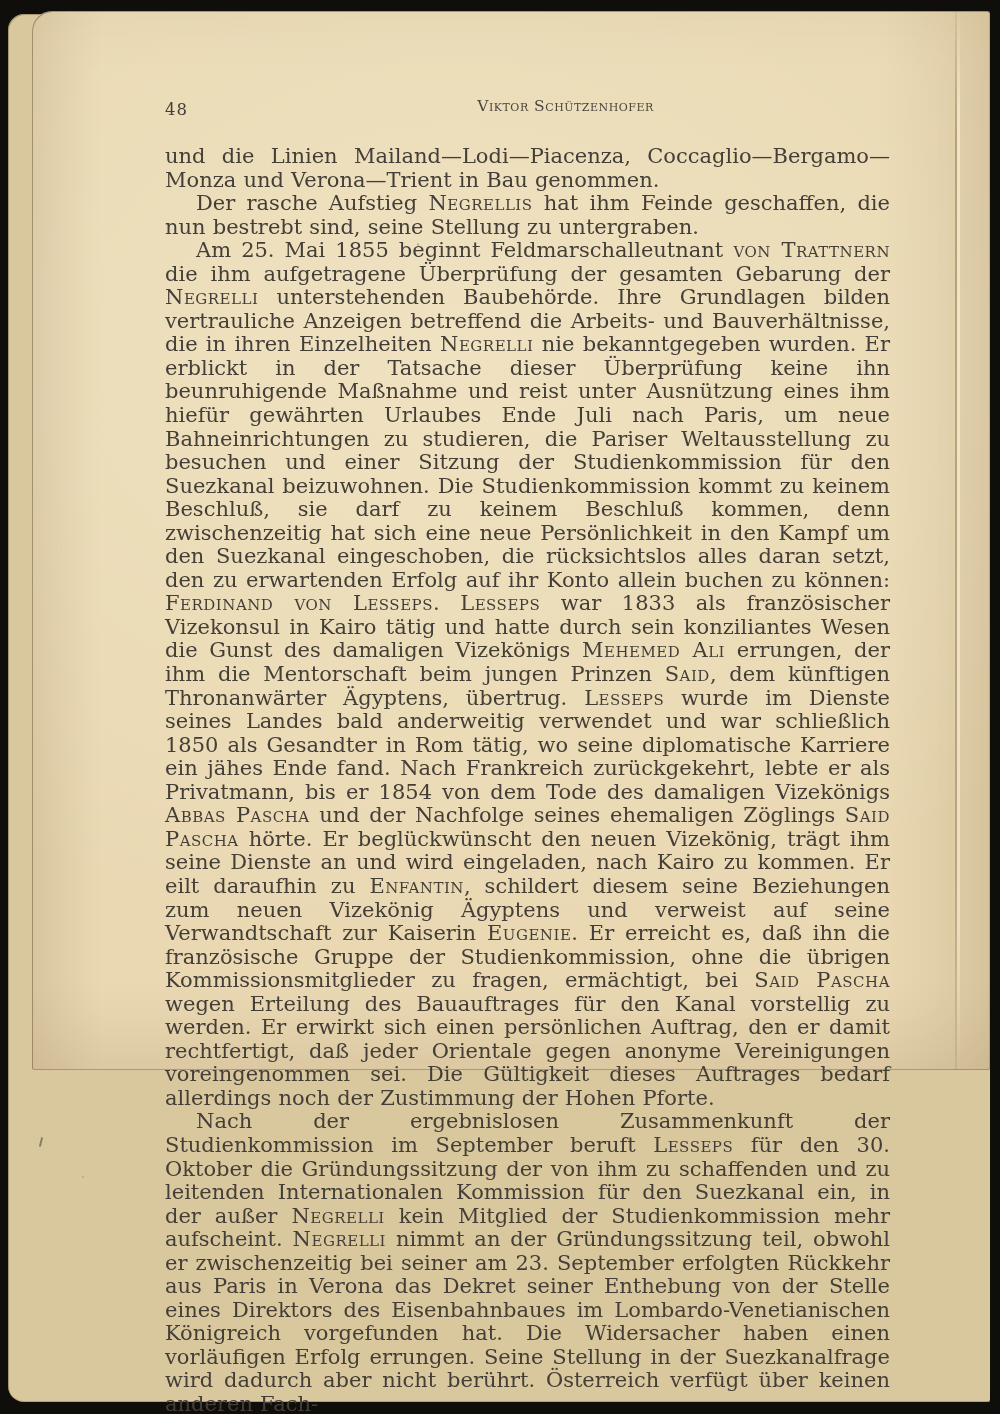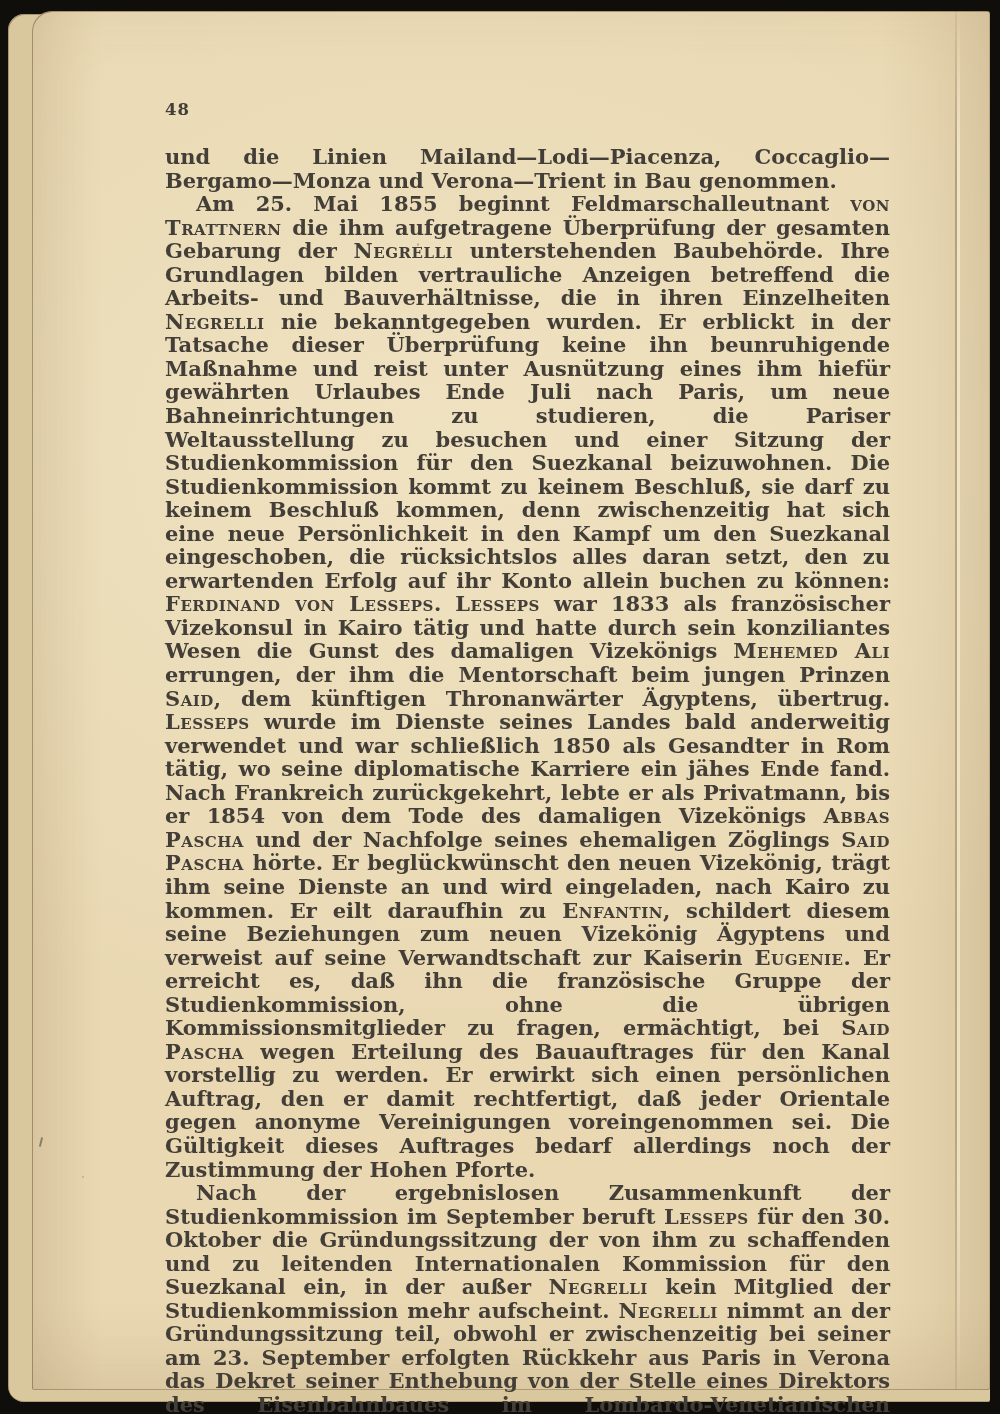--- a/index.html
+++ b/index.html
@@ -18,31 +18,30 @@
     width: 982px; height: 1388px;
     background: #d9c79d;
     border-radius: 16px 2px 2px 16px;
     box-shadow: inset 1px 1px 0 rgba(110,90,58,.45), inset 0 -1px 0 rgba(110,90,58,.35);
   }
 
   
   .page {
     position: absolute;
     left: 32px; top: 11px;
-    width: 958px; height: 1379px;
+    width: 958px; height: 1059px;
     background:
       radial-gradient(1100px 850px at 44% 32%, rgba(255,250,228,.30), rgba(255,250,228,0) 72%),
       linear-gradient(to right, rgba(140,112,70,.14) 0, rgba(140,112,70,0) 70px),
       linear-gradient(to left, rgba(140,112,70,.16) 0, rgba(140,112,70,0) 110px),
       linear-gradient(to top, rgba(140,112,70,.10) 0, rgba(140,112,70,0) 90px),
       #e9d8b2;
     border-radius: 20px 3px 2px 2px;
     box-shadow: inset 1px 1px 0 rgba(105,85,52,.5), inset -1px 0 0 rgba(105,85,52,.25),
                 inset 0 -1px 0 rgba(105,85,52,.4), inset 0 0 60px rgba(150,120,80,.10);
-    font-weight: bold;
   }
 
   
   .crease {
     position: absolute;
     top: 0; right: 33px;
     width: 2px; height: 100%;
     background: linear-gradient(to bottom, rgba(130,105,68,.10), rgba(130,105,68,.45) 12%, rgba(130,105,68,.40) 80%, rgba(130,105,68,.15));
   }
   .crease-highlight {
@@ -112,23 +111,25 @@
 <div class="scan">
   <div class="under-page"></div>
 
   <div class="page">
     <div class="crease-highlight"></div>
     <div class="crease"></div>
 
     <div class="content">
       <header class="running-head">
         <span class="pagenum">48</span>
+        <span class="running-title sc-title sc">Viktor Schützenhofer</span>
       </header>
       <main id="paragraphs">
           <p class="para">und die Linien Mailand—Lodi—Piacenza, Coccaglio—Bergamo—Monza und Verona—Trient in Bau genommen.</p>
+          <p class="para indent">Der rasche Aufstieg <span class="sc">Negrellis</span> hat ihm Feinde geschaffen, die nun bestrebt sind, seine Stellung zu untergraben.</p>
           <p class="para indent">Am 25. Mai 1855 beginnt Feldmarschalleutnant <span class="sc">von Trattnern</span> die ihm aufgetragene Überprüfung der gesamten Gebarung der <span class="sc">Negrelli</span> unterstehenden Baubehörde. Ihre Grundlagen bilden vertrauliche Anzeigen betreffend die Arbeits- und Bauverhältnisse, die in ihren Einzelheiten <span class="sc">Negrelli</span> nie bekanntgegeben wurden. Er erblickt in der Tatsache dieser Überprüfung keine ihn beunruhigende Maßnahme und reist unter Ausnützung eines ihm hiefür gewährten Urlaubes Ende Juli nach Paris, um neue Bahneinrichtungen zu studieren, die Pariser Weltausstellung zu besuchen und einer Sitzung der Studienkommission für den Suezkanal beizuwohnen. Die Studienkommission kommt zu keinem Beschluß, sie darf zu keinem Beschluß kommen, denn zwischenzeitig hat sich eine neue Persönlichkeit in den Kampf um den Suezkanal eingeschoben, die rücksichtslos alles daran setzt, den zu erwartenden Erfolg auf ihr Konto allein buchen zu können: <span class="sc">Ferdinand von Lesseps</span>. <span class="sc">Lesseps</span> war 1833 als französischer Vizekonsul in Kairo tätig und hatte durch sein konziliantes Wesen die Gunst des damaligen Vizekönigs <span class="sc">Mehemed Ali</span> errungen, der ihm die Mentorschaft beim jungen Prinzen <span class="sc">Said</span>, dem künftigen Thronanwärter Ägyptens, übertrug. <span class="sc">Lesseps</span> wurde im Dienste seines Landes bald anderweitig verwendet und war schließlich 1850 als Gesandter in Rom tätig, wo seine diplomatische Karriere ein jähes Ende fand. Nach Frankreich zurückgekehrt, lebte er als Privatmann, bis er 1854 von dem Tode des damaligen Vizekönigs <span class="sc">Abbas Pascha</span> und der Nachfolge seines ehemaligen Zöglings <span class="sc">Said Pascha</span> hörte. Er beglückwünscht den neuen Vizekönig, trägt ihm seine Dienste an und wird eingeladen, nach Kairo zu kommen. Er eilt daraufhin zu <span class="sc">Enfantin</span>, schildert diesem seine Beziehungen zum neuen Vizekönig Ägyptens und verweist auf seine Verwandtschaft zur Kaiserin <span class="sc">Eugenie</span>. Er erreicht es, daß ihn die französische Gruppe der Studienkommission, ohne die übrigen Kommissionsmitglieder zu fragen, ermächtigt, bei <span class="sc">Said Pascha</span> wegen Erteilung des Bauauftrages für den Kanal vorstellig zu werden. Er erwirkt sich einen persönlichen Auftrag, den er damit rechtfertigt, daß jeder Orientale gegen anonyme Vereinigungen voreingenommen sei. Die Gültigkeit dieses Auftrages bedarf allerdings noch der Zustimmung der Hohen Pforte.</p>
           <p class="para indent">Nach der ergebnislosen Zusammenkunft der Studienkommission im September beruft <span class="sc">Lesseps</span> für den 30. Oktober die Gründungssitzung der von ihm zu schaffenden und zu leitenden Internationalen Kommission für den Suezkanal ein, in der außer <span class="sc">Negrelli</span> kein Mitglied der Studienkommission mehr aufscheint. <span class="sc">Negrelli</span> nimmt an der Gründungssitzung teil, obwohl er zwischenzeitig bei seiner am 23. September erfolgten Rückkehr aus Paris in Verona das Dekret seiner Enthebung von der Stelle eines Direktors des Eisenbahnbaues im Lombardo-Venetianischen Königreich vorgefunden hat. Die Widersacher haben einen vorläufigen Erfolg errungen. Seine Stellung in der Suezkanalfrage wird dadurch aber nicht berührt. Österreich verfügt über keinen anderen Fach-</p>
         </main>
     </div>
 
     <div class="pen-mark"></div>
     <div class="speck s1"></div>
     <div class="speck s2"></div>
     <div class="speck s3"></div>
   </div>

